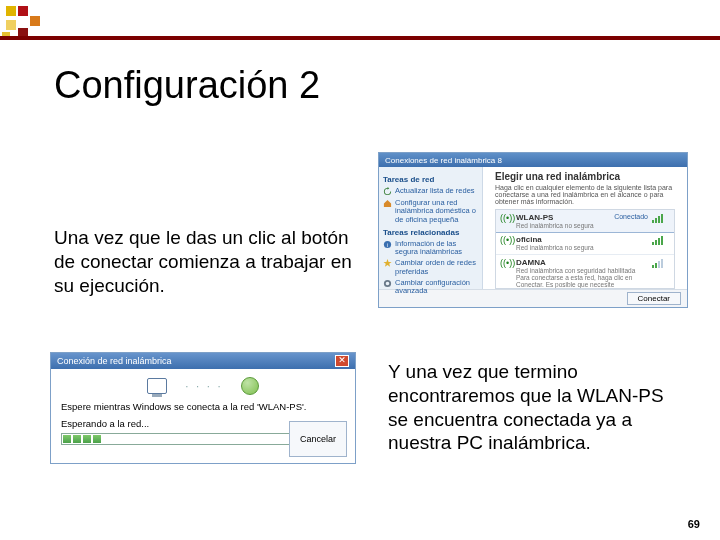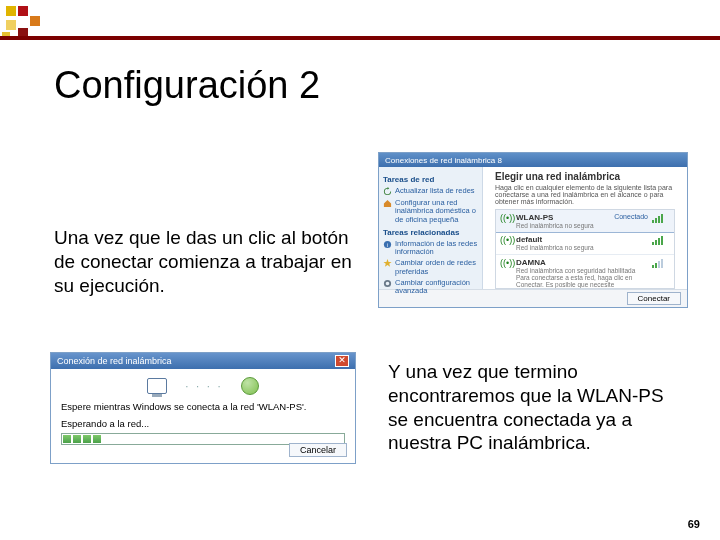--- a/index.html
+++ b/index.html
@@ -60,21 +60,21 @@
   .dlg2 .pc { width:20px; height:16px; border:1.5px solid #5b7aa0; border-radius:2px; position:relative; }
   .dlg2 .pc::after { content:''; position:absolute; left:4px; right:4px; bottom:-4px; height:3px; background:#9ab; }
   .dlg2 .globe { width:18px; height:18px; border-radius:50%; background:radial-gradient(circle at 35% 30%, #bfe3a6, #7fbf4f); border:1px solid #5a9a3a; }
   .dlg2 .dots { letter-spacing:2px; color:#8aa; font-size:11px; }
   .dlg2 .msg { font-size:9.5px; margin-bottom:6px; }
   .dlg2 .wait { font-size:9.5px; margin-bottom:4px; }
   .dlg2 .progress { height:12px; border:1px solid #8a9; background:#fff; padding:1px; display:flex; gap:2px; }
   .dlg2 .progress span { width:8px; background:linear-gradient(#7fc96a,#4aa14a); }
   .dlg2 .progress span.off { background:#fff; }
   .dlg2 .footer { position:absolute; right:8px; bottom:6px; }
-  .dlg2 .footer button { font-size:9px; padding:1px 10px; background:#f6f8fb; border:1px solid #9fb3cc; }
+  .dlg2 .footer button { font-size:9px; padding:12px 10px; background:#f6f8fb; border:1px solid #9fb3cc; }
 
   .para2 { position:absolute; left:388px; top:360px; width:300px; font-size:19px; color:#000; line-height:1.25; }
 
   .pagenum { position:absolute; right:20px; bottom:10px; font-size:11px; font-weight:bold; color:#000; }
 </style>
 </head>
 <body>
 
 <div class="topbar">
   <div class="logo-squares">
@@ -110,21 +110,21 @@
               <path d="M1 5l4-4 4 4v4H1z" fill="#d88a2a"></path>
             </svg></span>
         <span>Configurar una red inalámbrica doméstica o de oficina pequeña</span>
       </div>
       <div class="lhdr">Tareas relacionadas</div>
       <div class="litem">
         <span class="ic"><svg viewBox="0 0 10 10">
               <circle cx="5" cy="5" r="4" fill="#3a6fb0"></circle>
               <text x="5" y="7.5" font-size="6" text-anchor="middle" fill="#fff">i</text>
             </svg></span>
-        <span>Información de las redes información</span>
+        <span>Información de las segura inalámbricas</span>
       </div>
       <div class="litem">
         <span class="ic"><svg viewBox="0 0 10 10">
               <path d="M5 0l1.2 3.2 3.3.1-2.6 2 1 3.2L5 6.6 2.1 8.5l1-3.2L.5 3.3l3.3-.1z" fill="#e0b030"></path>
             </svg></span>
         <span>Cambiar orden de redes preferidas</span>
       </div>
       <div class="litem">
         <span class="ic"><svg viewBox="0 0 10 10">
               <circle cx="5" cy="5" r="3" fill="none" stroke="#6a7a8a" stroke-width="2"></circle>
@@ -148,21 +148,21 @@
           <div class="bars">
               <span style="height:3px"></span>
               <span style="height:5px"></span>
               <span style="height:7px"></span>
               <span style="height:9px"></span>
             </div>
         </div>
         <div class="net">
           <span class="ant">((•))</span>
           <div class="ninfo">
-            <span class="nname">default</span>
+            <span class="nname">oficina</span>
             <div class="nsub">Red inalámbrica no segura</div>
           </div>
           <div class="bars">
               <span style="height:3px"></span>
               <span style="height:5px"></span>
               <span style="height:7px"></span>
               <span style="height:9px"></span>
             </div>
         </div>
         <div class="net">

